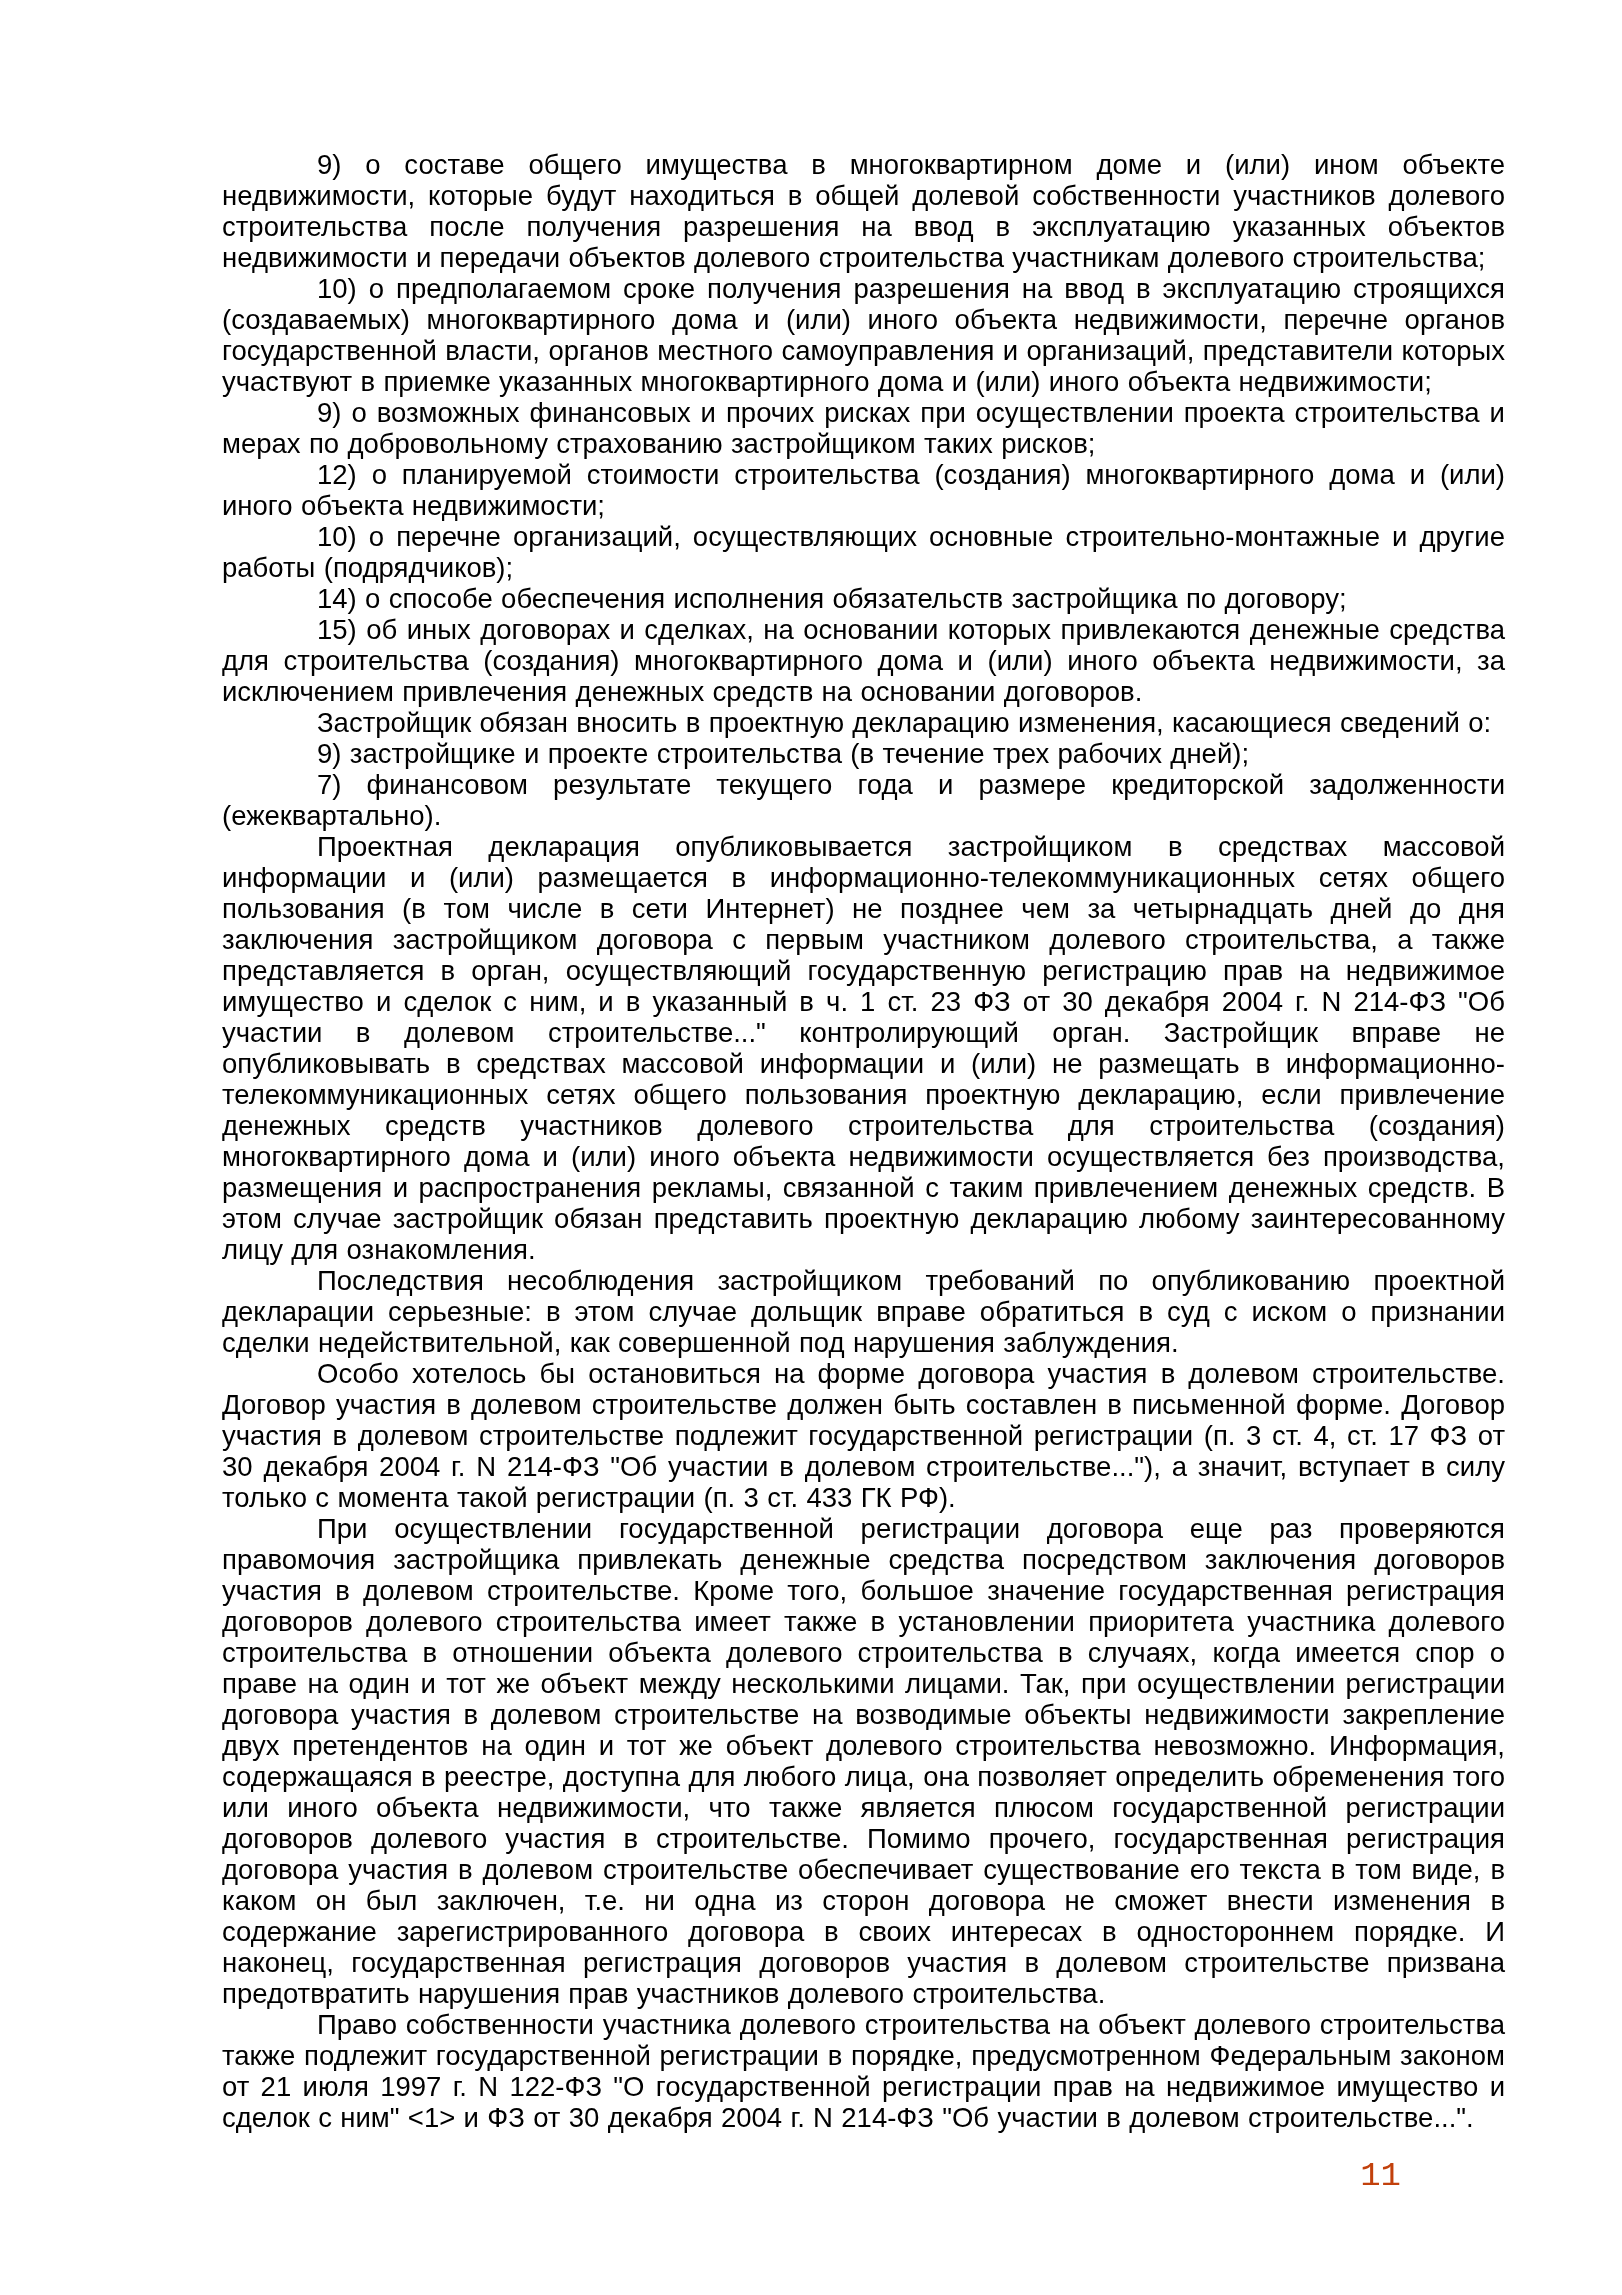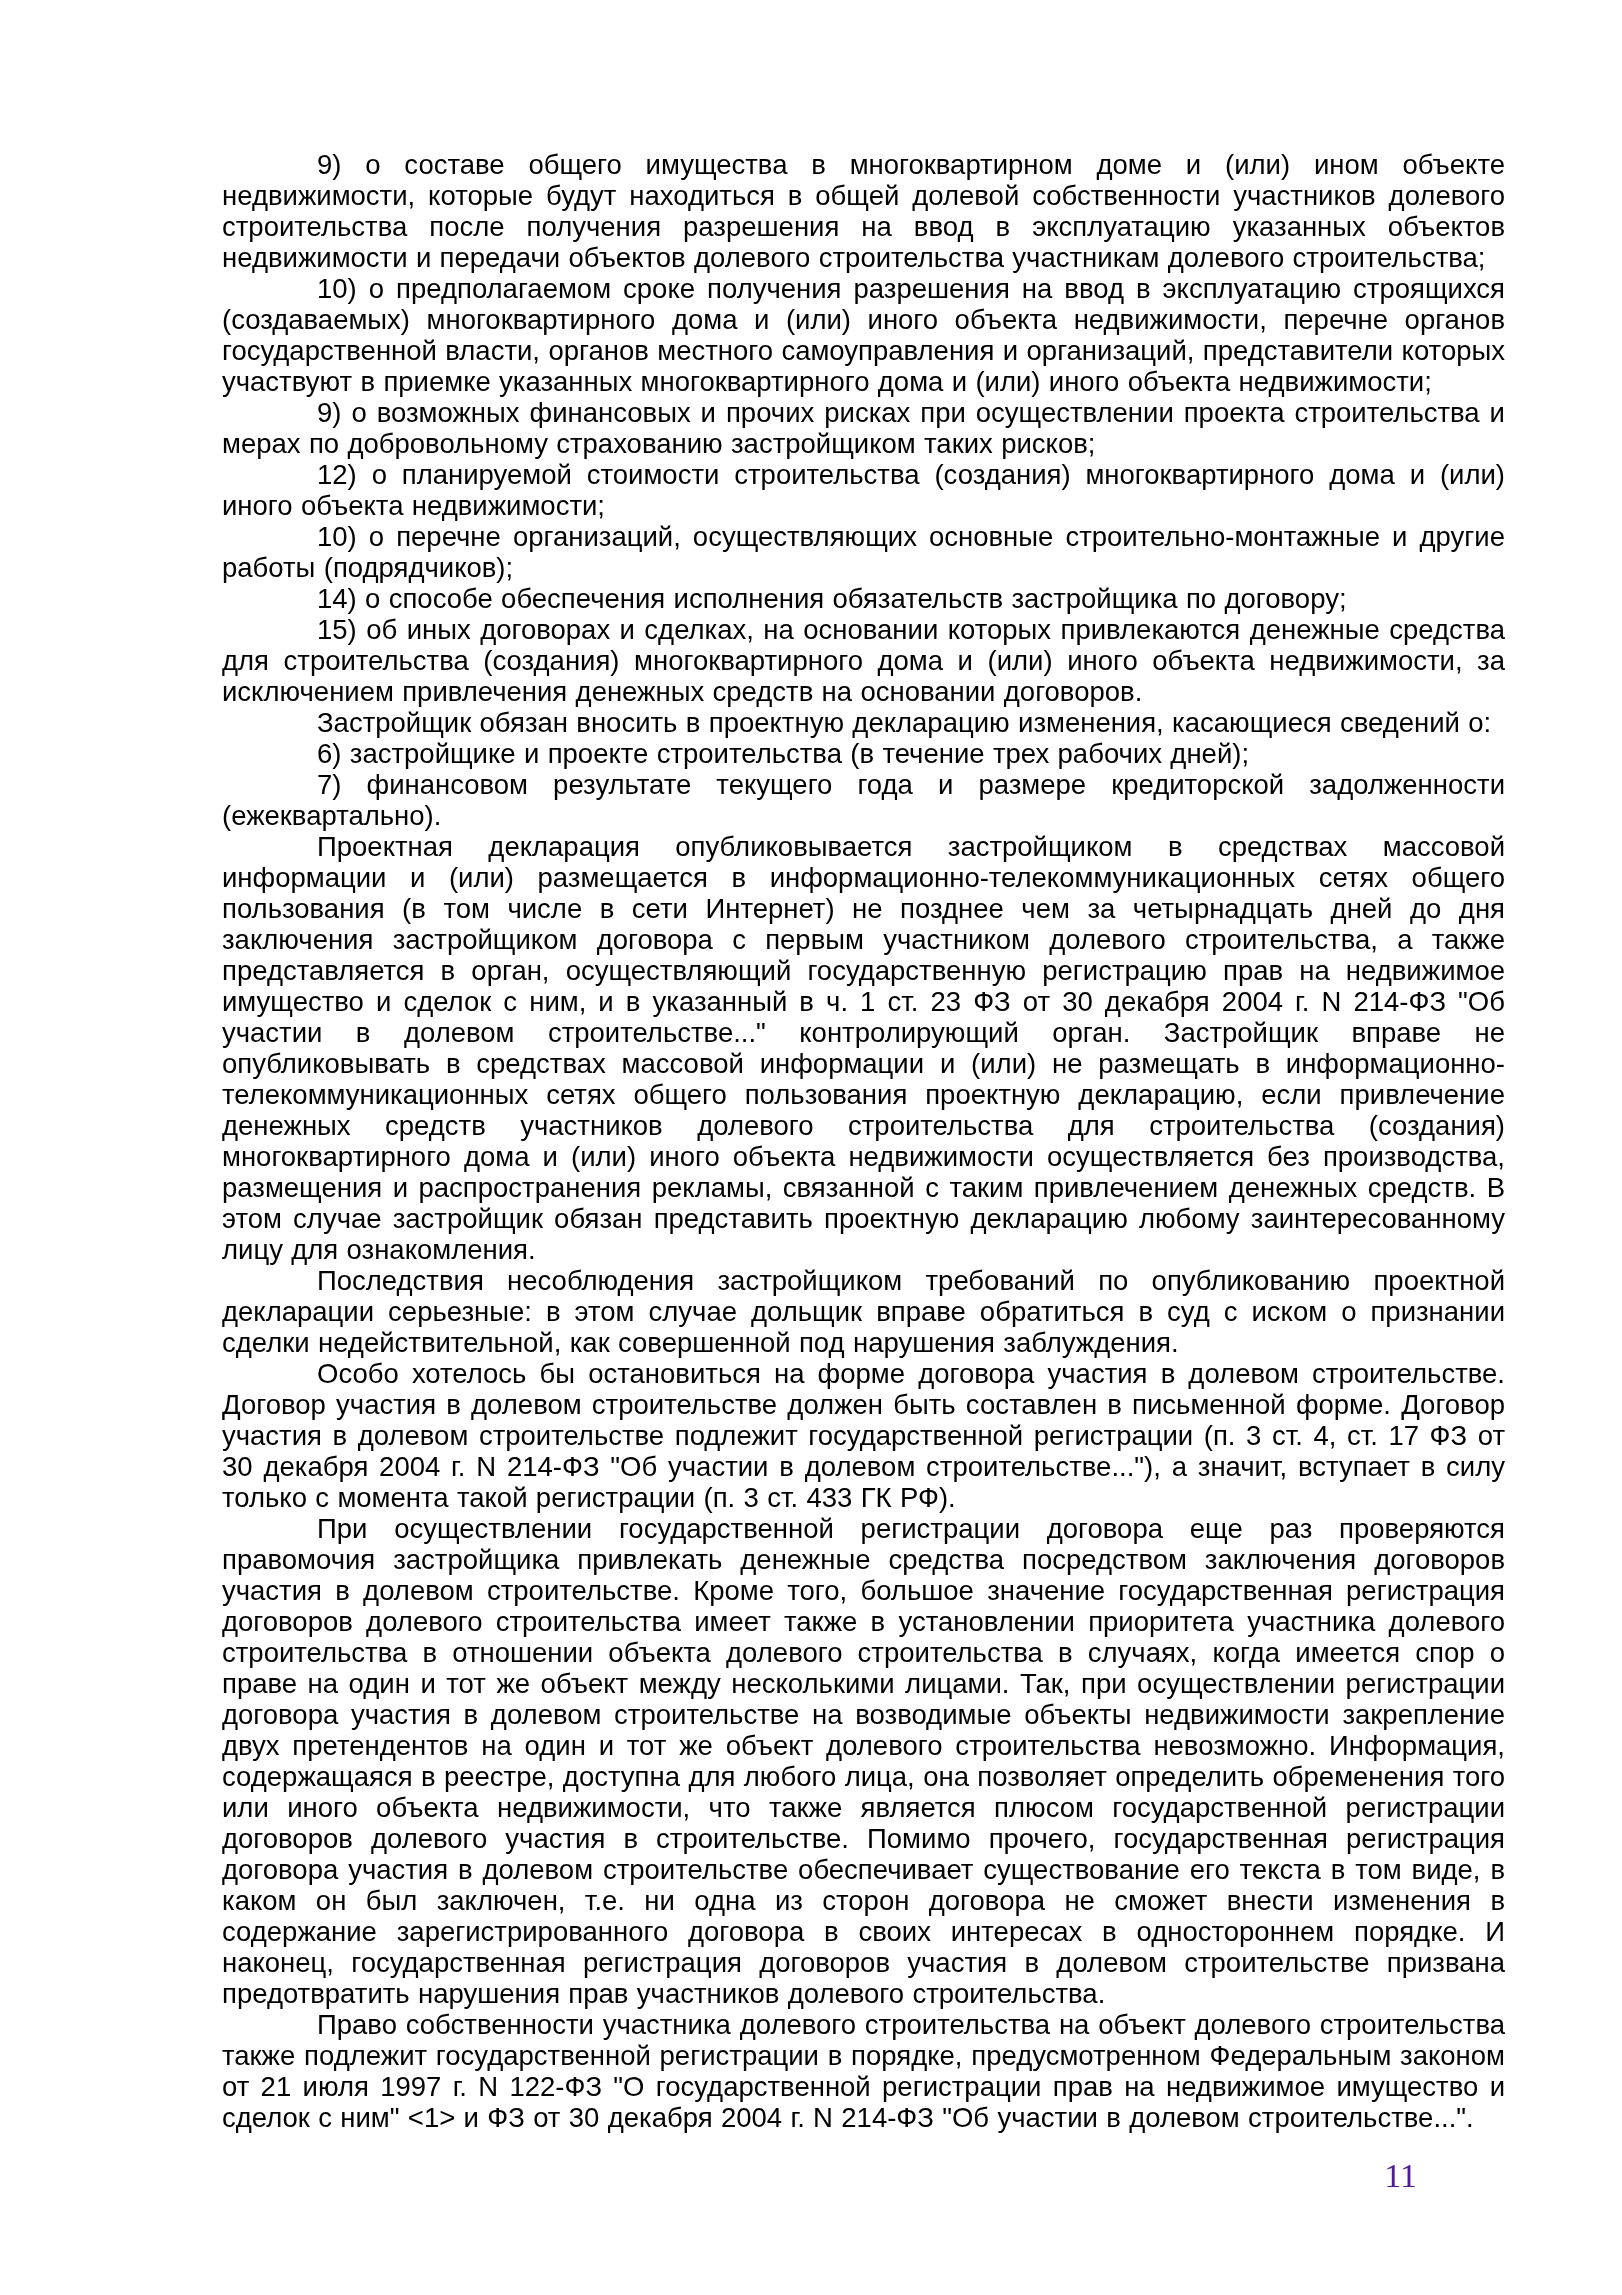--- a/index.html
+++ b/index.html
@@ -28,41 +28,41 @@
       word-spacing: 0.7px;
     }
     .content p {
       margin: 0;
       padding: 0;
       text-indent: 95px;
     }
     .page-number {
       position: absolute;
       top: 2159px;
-      right: 104px;
-      font-family: Liberation Serif, serif;
+      right: 120px;
+      font-family: Liberation Mono, monospace;
       font-size: 34px;
       line-height: 34px;
-      color: #4c1d95;
+      color: #c2410c;
     }
   </style>
 </head>
 <body>
 
 <div class="page">
   <div class="content">
     <p>9) о составе общего имущества в многоквартирном доме и (или) ином объекте недвижимости, которые будут находиться в общей долевой собственности участников долевого строительства после получения разрешения на ввод в эксплуатацию указанных объектов недвижимости и передачи объектов долевого строительства участникам долевого строительства;</p>
     <p>10) о предполагаемом сроке получения разрешения на ввод в эксплуатацию строящихся (создаваемых) многоквартирного дома и (или) иного объекта недвижимости, перечне органов государственной власти, органов местного самоуправления и организаций, представители которых участвуют в приемке указанных многоквартирного дома и (или) иного объекта недвижимости;</p>
     <p>9) о возможных финансовых и прочих рисках при осуществлении проекта строительства и мерах по добровольному страхованию застройщиком таких рисков;</p>
     <p>12) о планируемой стоимости строительства (создания) многоквартирного дома и (или) иного объекта недвижимости;</p>
     <p>10) о перечне организаций, осуществляющих основные строительно-монтажные и другие работы (подрядчиков);</p>
     <p>14) о способе обеспечения исполнения обязательств застройщика по договору;</p>
     <p>15) об иных договорах и сделках, на основании которых привлекаются денежные средства для строительства (создания) многоквартирного дома и (или) иного объекта недвижимости, за исключением привлечения денежных средств на основании договоров.</p>
     <p>Застройщик обязан вносить в проектную декларацию изменения, касающиеся сведений о:</p>
-    <p>6) застройщике и проекте строительства (в течение трех рабочих дней);</p>
+    <p>9) застройщике и проекте строительства (в течение трех рабочих дней);</p>
     <p>7) финансовом результате текущего года и размере кредиторской задолженности (ежеквартально).</p>
     <p>Проектная декларация опубликовывается застройщиком в средствах массовой информации и (или) размещается в информационно-телекоммуникационных сетях общего пользования (в том числе в сети Интернет) не позднее чем за четырнадцать дней до дня заключения застройщиком договора с первым участником долевого строительства, а также представляется в орган, осуществляющий государственную регистрацию прав на недвижимое имущество и сделок с ним, и в указанный в ч. 1 ст. 23 ФЗ от 30 декабря 2004 г. N 214-ФЗ "Об участии в долевом строительстве..." контролирующий орган. Застройщик вправе не опубликовывать в средствах массовой информации и (или) не размещать в информационно-телекоммуникационных сетях общего пользования проектную декларацию, если привлечение денежных средств участников долевого строительства для строительства (создания) многоквартирного дома и (или) иного объекта недвижимости осуществляется без производства, размещения и распространения рекламы, связанной с таким привлечением денежных средств. В этом случае застройщик обязан представить проектную декларацию любому заинтересованному лицу для ознакомления.</p>
     <p>Последствия несоблюдения застройщиком требований по опубликованию проектной декларации серьезные: в этом случае дольщик вправе обратиться в суд с иском о признании сделки недействительной, как совершенной под нарушения заблуждения.</p>
     <p>Особо хотелось бы остановиться на форме договора участия в долевом строительстве. Договор участия в долевом строительстве должен быть составлен в письменной форме. Договор участия в долевом строительстве подлежит государственной регистрации (п. 3 ст. 4, ст. 17 ФЗ от 30 декабря 2004 г. N 214-ФЗ "Об участии в долевом строительстве..."), а значит, вступает в силу только с момента такой регистрации (п. 3 ст. 433 ГК РФ).</p>
     <p>При осуществлении государственной регистрации договора еще раз проверяются правомочия застройщика привлекать денежные средства посредством заключения договоров участия в долевом строительстве. Кроме того, большое значение государственная регистрация договоров долевого строительства имеет также в установлении приоритета участника долевого строительства в отношении объекта долевого строительства в случаях, когда имеется спор о праве на один и тот же объект между несколькими лицами. Так, при осуществлении регистрации договора участия в долевом строительстве на возводимые объекты недвижимости закрепление двух претендентов на один и тот же объект долевого строительства невозможно. Информация, содержащаяся в реестре, доступна для любого лица, она позволяет определить обременения того или иного объекта недвижимости, что также является плюсом государственной регистрации договоров долевого участия в строительстве. Помимо прочего, государственная регистрация договора участия в долевом строительстве обеспечивает существование его текста в том виде, в каком он был заключен, т.е. ни одна из сторон договора не сможет внести изменения в содержание зарегистрированного договора в своих интересах в одностороннем порядке. И наконец, государственная регистрация договоров участия в долевом строительстве призвана предотвратить нарушения прав участников долевого строительства.</p>
     <p>Право собственности участника долевого строительства на объект долевого строительства также подлежит государственной регистрации в порядке, предусмотренном Федеральным законом от 21 июля 1997 г. N 122-ФЗ "О государственной регистрации прав на недвижимое имущество и сделок с ним" &lt;1&gt; и ФЗ от 30 декабря 2004 г. N 214-ФЗ "Об участии в долевом строительстве...".</p>
   </div>
   <div class="page-number">11</div>
 </div>
 

